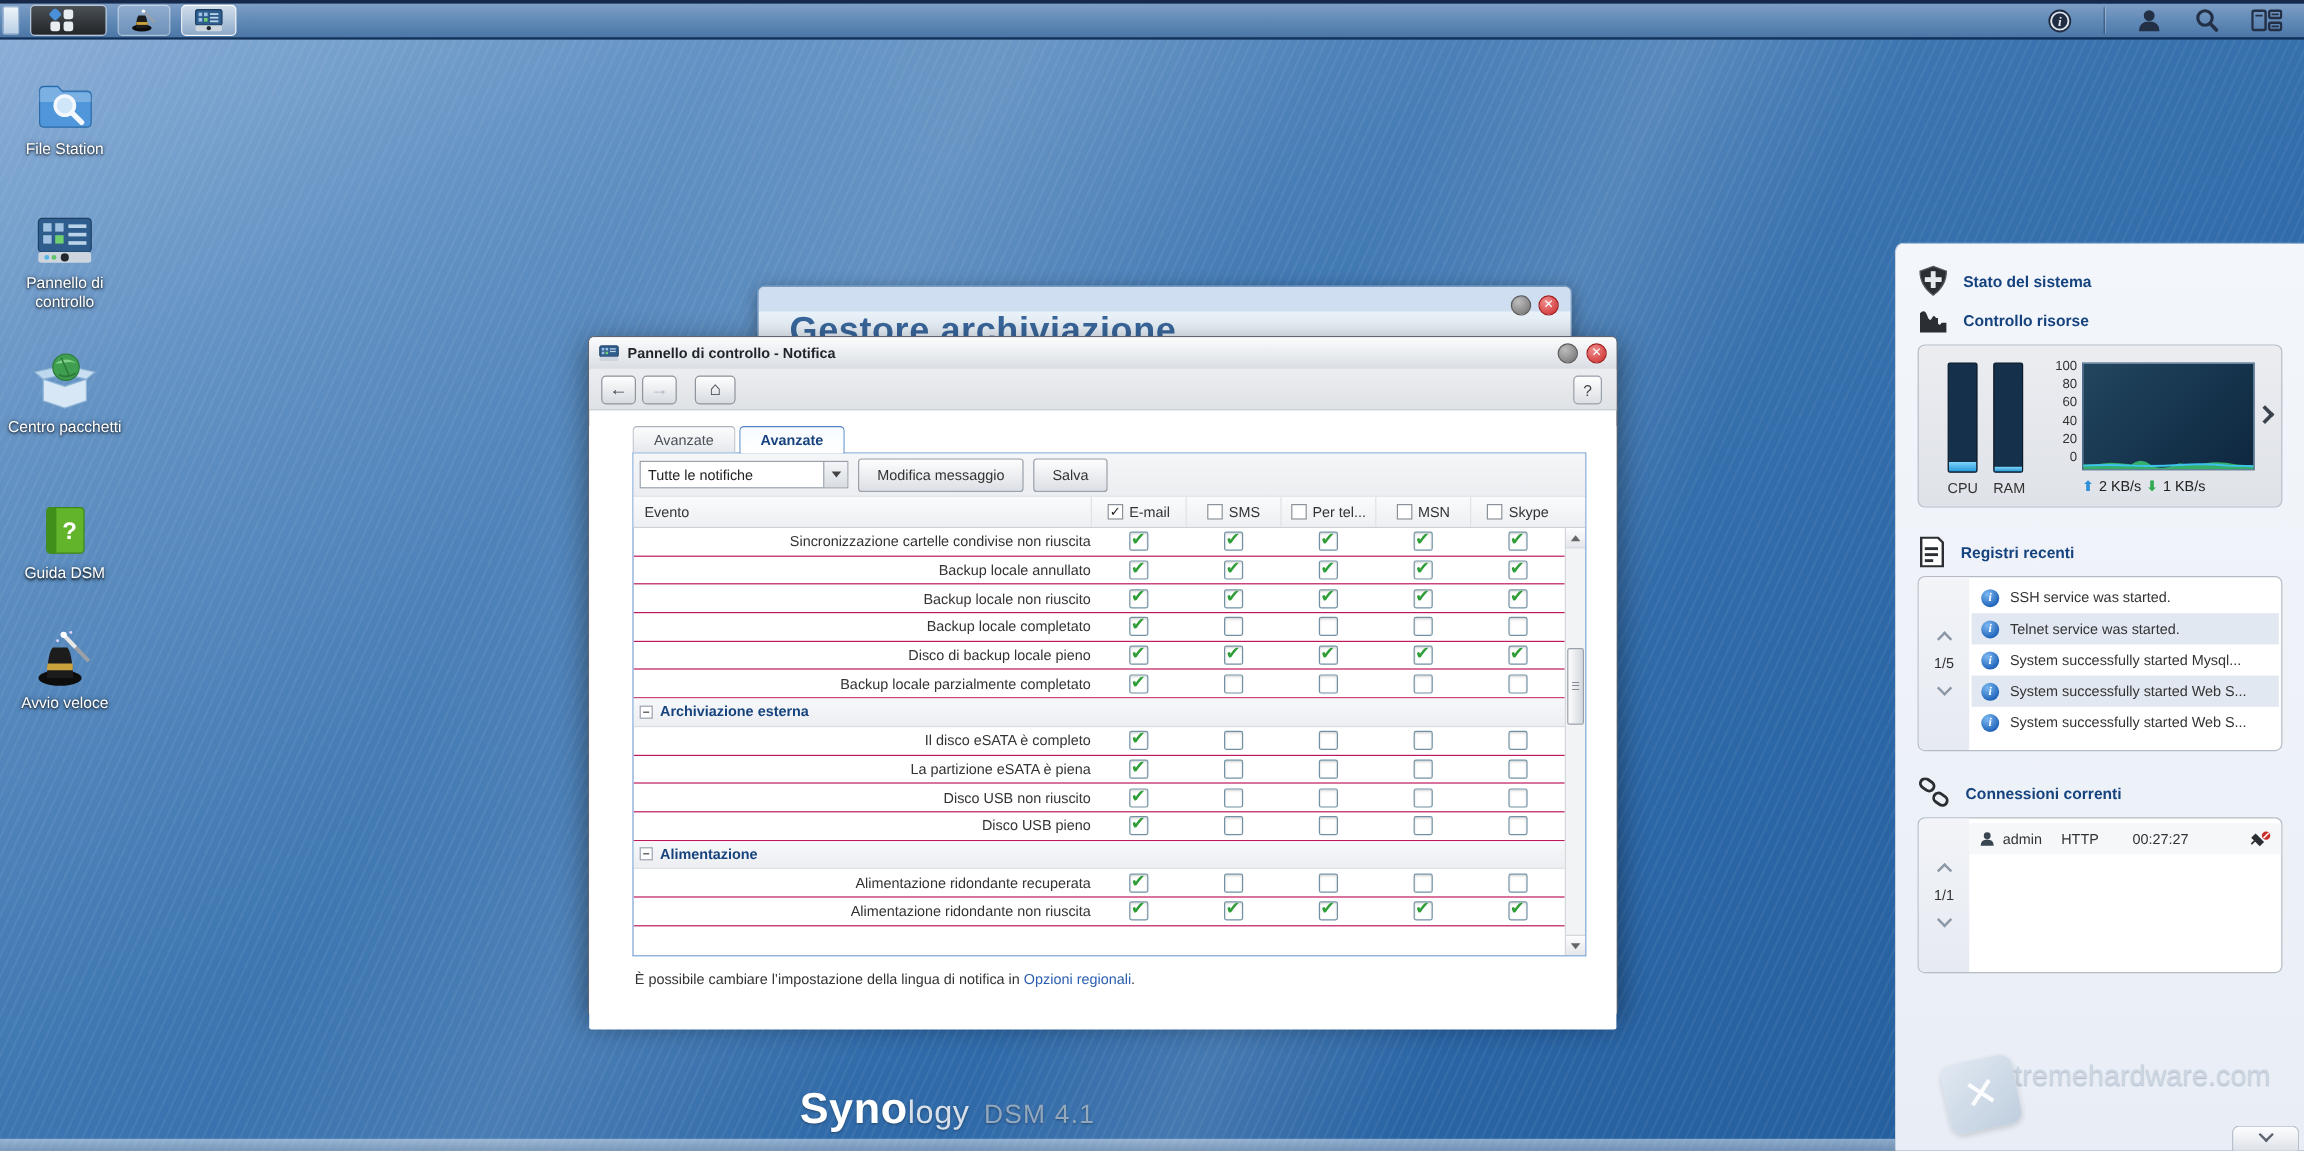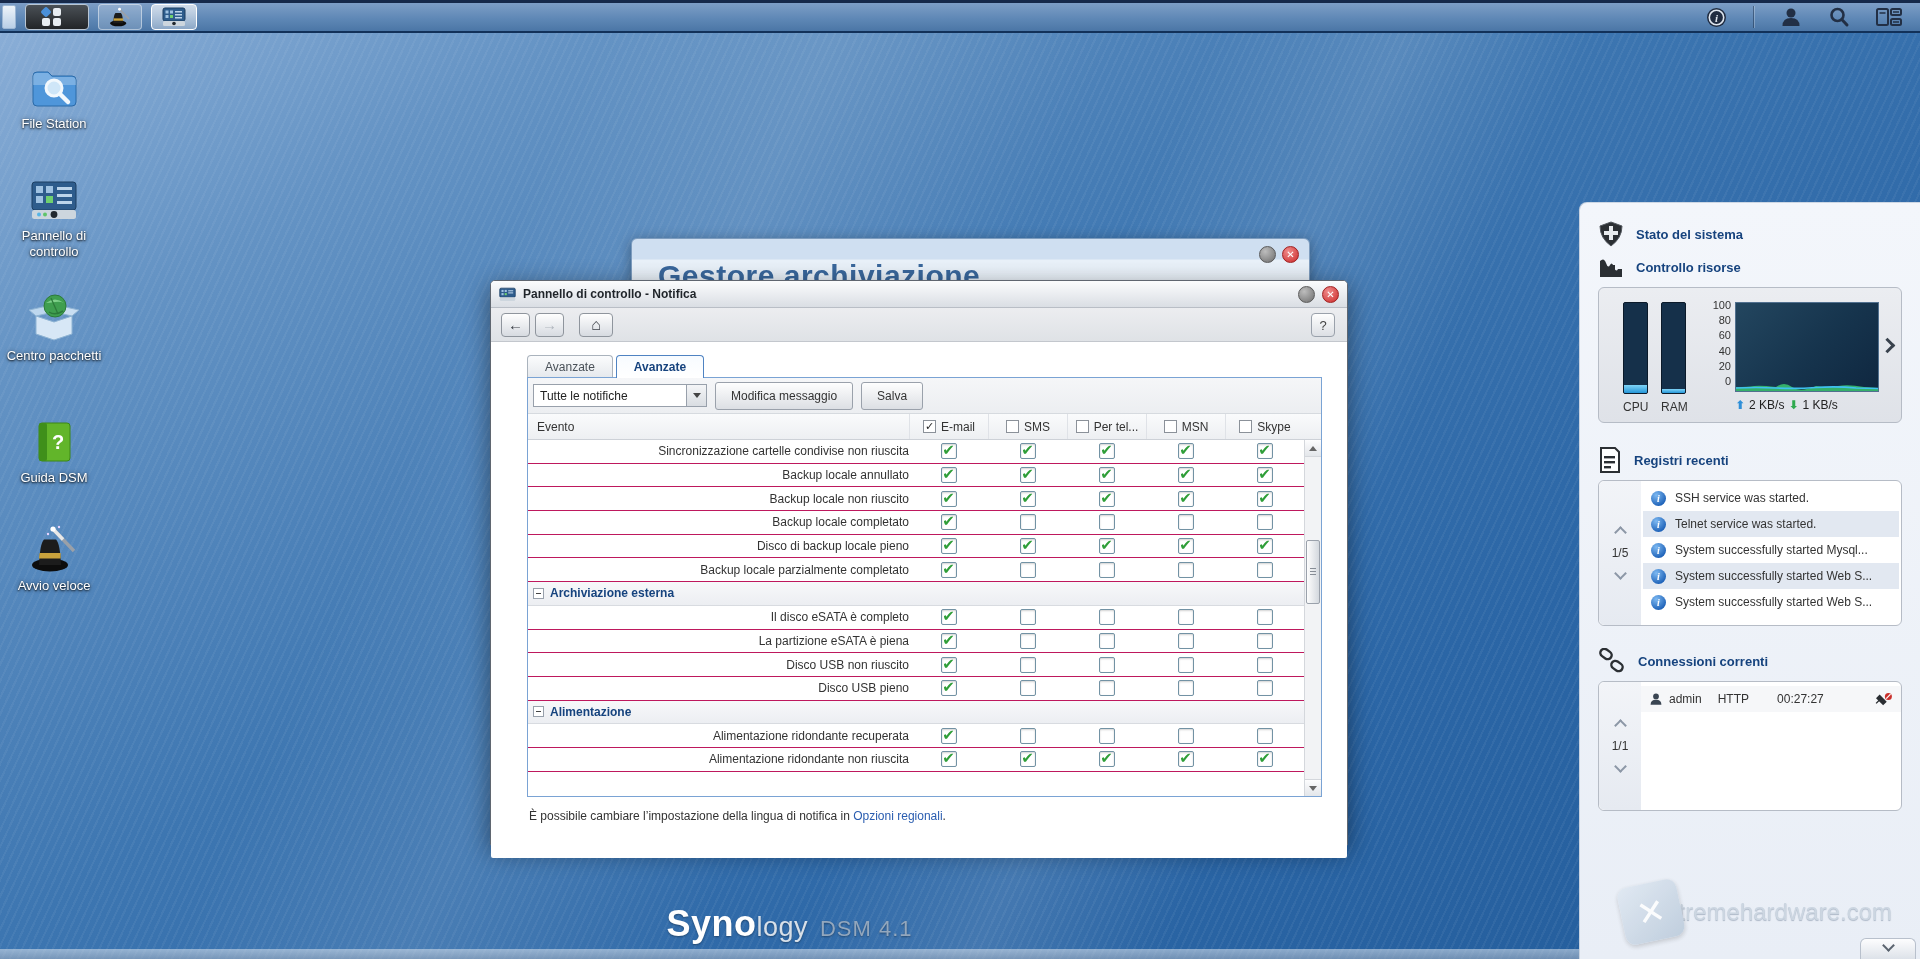--- a/index.html
+++ b/index.html
@@ -210,21 +210,21 @@
   .collapse-tab .chev { border-color:#5a636e; }
 
   
   .bottom-strip { position:absolute; left:0; bottom:0; width:1920px; height:10px; z-index:6;
     background:linear-gradient(rgba(225,232,240,.55), rgba(150,168,190,.65)); }
   .syno-logo { position:absolute; left:0; right:341px; bottom:14px; text-align:center; z-index:7;
     text-shadow:0 1px 2px rgba(0,0,0,.35); }
   .syno-logo .p1 { font-size:36px; font-weight:bold; color:#fff; letter-spacing:.5px; }
   .syno-logo .p2 { font-size:27px; color:rgba(255,255,255,.82); letter-spacing:.5px; }
   .syno-logo .p3 { font-size:22px; color:#93a7bd; margin-left:12px; letter-spacing:1px; }
-  .watermark { position:absolute; right:28px; bottom:18px; z-index:12; display:flex; align-items:center;
+  .watermark { position:absolute; right:28px; bottom:18px; z-index:12; display:flex; align-items:flex-start;
     opacity:.85; pointer-events:none; }
   .wm-box { width:60px; height:58px; border-radius:10px; transform:rotate(-12deg);
     background:linear-gradient(145deg,#dfe8f2,#b9c9da); box-shadow:0 2px 5px rgba(0,0,0,.2);
     display:flex; align-items:center; justify-content:center; margin-right:-14px; }
   .wm-box::before { content:"✕"; font-size:34px; font-weight:bold; color:#fff; }
   .wm-text { font-size:24px; color:#c7d2de; text-shadow:0 1px 1px rgba(90,110,135,.5); }
 
   svg { display:block; }
 </style>
 </head>

